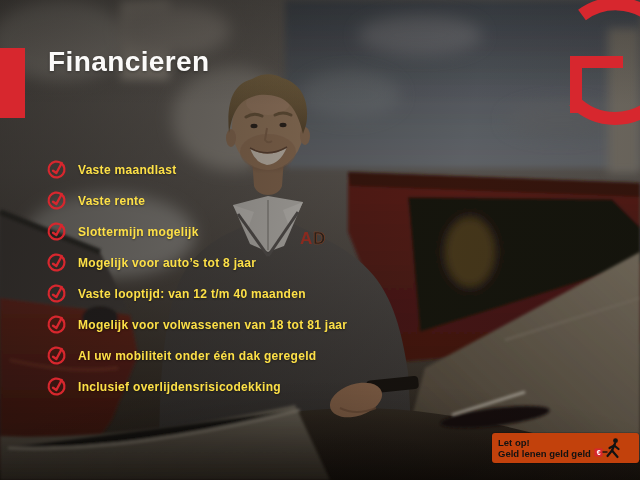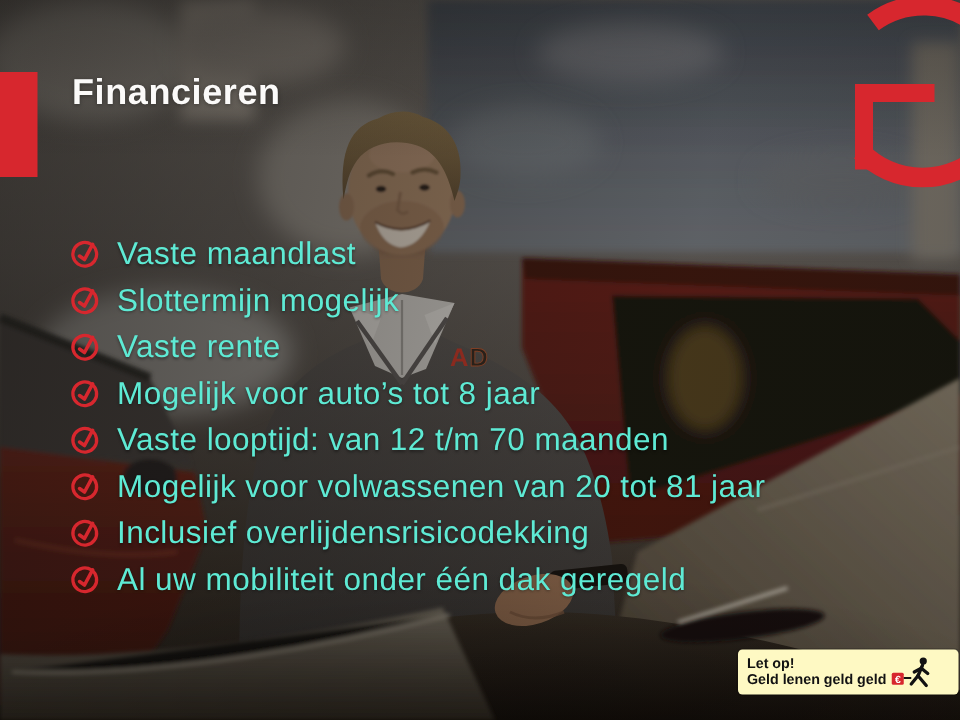--- a/index.html
+++ b/index.html
@@ -13,34 +13,34 @@
     position:absolute;inset:0;
     background:
       radial-gradient(120% 55% at 50% 112%, rgba(0,0,0,.45), rgba(0,0,0,0) 60%),
       linear-gradient(180deg, rgba(10,9,8,.28) 0%, rgba(10,9,8,0) 22%),
       linear-gradient(100deg, rgba(15,13,11,.52) 0%, rgba(15,13,11,.30) 38%, rgba(15,13,11,.12) 68%, rgba(15,13,11,.22) 100%);
   }
   .accent-block{position:absolute;left:0;top:48px;width:25px;height:70px;background:#d7272e;}
   .brand-arc{position:absolute;top:0;right:0;width:110px;height:160px;}
   .title{
     position:absolute;left:48px;top:42px;margin:0;
-    font-size:24px;font-weight:600;line-height:39px;letter-spacing:.4px;
+    font-size:28px;font-weight:600;line-height:39px;letter-spacing:.4px;
     color:#fbfaf9;text-shadow:0 1px 3px rgba(0,0,0,.35);
   }
   .title span{display:block;}
   .benefits{position:absolute;left:46px;top:154px;margin:0;padding:0;list-style:none;}
   .benefit{height:31px;display:flex;align-items:center;gap:11px;}
   .benefit svg{width:21px;height:21px;flex:none;}
   .benefit span{
-    font-size:21px;font-weight:400;color:#5eead4;letter-spacing:.3px;
+    font-size:12px;font-weight:700;color:#fde047;letter-spacing:.3px;
     white-space:nowrap;text-shadow:0 1px 2px rgba(0,0,0,.4);
   }
   .badge{
     position:absolute;left:492px;top:433px;width:147px;height:30px;box-sizing:border-box;
-    background:#fef9c3;border-radius:3px;display:flex;align-items:center;gap:3px;
+    background:#c2410c;border-radius:3px;display:flex;align-items:center;gap:3px;
     padding:2px 4px 2px 6px;color:#121212;box-shadow:0 0 0 1px rgba(0,0,0,.15);
   }
   .badge-lines{display:flex;flex-direction:column;justify-content:center;}
   .badge-lines span{font-size:9.5px;font-weight:bold;line-height:11px;white-space:nowrap;}
   .badge-icon{width:30px;height:23px;flex:none;}
 </style>
 </head>
 <body>
 
 <div class="stage">
@@ -213,75 +213,75 @@
         </svg>
       <span>Vaste maandlast</span>
     </li>
     <li class="benefit">
       <svg viewBox="0 0 22 22">
           <g transform="rotate(-10 11 11)">
             <circle cx="11" cy="11" r="8.3" stroke="#d7272e" stroke-width="2.3" fill="none"></circle>
             <path d="M7.2 11.6 L10.2 14.6 L17.6 5.2" stroke="#d7272e" stroke-width="2.5" fill="none" stroke-linecap="round" stroke-linejoin="round"></path>
           </g>
         </svg>
+      <span>Vaste rente</span>
+    </li>
+    <li class="benefit">
+      <svg viewBox="0 0 22 22">
+          <g transform="rotate(-10 11 11)">
+            <circle cx="11" cy="11" r="8.3" stroke="#d7272e" stroke-width="2.3" fill="none"></circle>
+            <path d="M7.2 11.6 L10.2 14.6 L17.6 5.2" stroke="#d7272e" stroke-width="2.5" fill="none" stroke-linecap="round" stroke-linejoin="round"></path>
+          </g>
+        </svg>
       <span>Slottermijn mogelijk</span>
     </li>
     <li class="benefit">
       <svg viewBox="0 0 22 22">
           <g transform="rotate(-10 11 11)">
             <circle cx="11" cy="11" r="8.3" stroke="#d7272e" stroke-width="2.3" fill="none"></circle>
             <path d="M7.2 11.6 L10.2 14.6 L17.6 5.2" stroke="#d7272e" stroke-width="2.5" fill="none" stroke-linecap="round" stroke-linejoin="round"></path>
           </g>
         </svg>
-      <span>Vaste rente</span>
-    </li>
-    <li class="benefit">
-      <svg viewBox="0 0 22 22">
-          <g transform="rotate(-10 11 11)">
-            <circle cx="11" cy="11" r="8.3" stroke="#d7272e" stroke-width="2.3" fill="none"></circle>
-            <path d="M7.2 11.6 L10.2 14.6 L17.6 5.2" stroke="#d7272e" stroke-width="2.5" fill="none" stroke-linecap="round" stroke-linejoin="round"></path>
-          </g>
-        </svg>
       <span>Mogelijk voor auto’s tot 8 jaar</span>
     </li>
     <li class="benefit">
       <svg viewBox="0 0 22 22">
           <g transform="rotate(-10 11 11)">
             <circle cx="11" cy="11" r="8.3" stroke="#d7272e" stroke-width="2.3" fill="none"></circle>
             <path d="M7.2 11.6 L10.2 14.6 L17.6 5.2" stroke="#d7272e" stroke-width="2.5" fill="none" stroke-linecap="round" stroke-linejoin="round"></path>
           </g>
         </svg>
-      <span>Vaste looptijd: van 12 t/m 70 maanden</span>
-    </li>
-    <li class="benefit">
-      <svg viewBox="0 0 22 22">
-          <g transform="rotate(-10 11 11)">
-            <circle cx="11" cy="11" r="8.3" stroke="#d7272e" stroke-width="2.3" fill="none"></circle>
-            <path d="M7.2 11.6 L10.2 14.6 L17.6 5.2" stroke="#d7272e" stroke-width="2.5" fill="none" stroke-linecap="round" stroke-linejoin="round"></path>
-          </g>
-        </svg>
-      <span>Mogelijk voor volwassenen van 20 tot 81 jaar</span>
+      <span>Vaste looptijd: van 12 t/m 40 maanden</span>
+    </li>
+    <li class="benefit">
+      <svg viewBox="0 0 22 22">
+          <g transform="rotate(-10 11 11)">
+            <circle cx="11" cy="11" r="8.3" stroke="#d7272e" stroke-width="2.3" fill="none"></circle>
+            <path d="M7.2 11.6 L10.2 14.6 L17.6 5.2" stroke="#d7272e" stroke-width="2.5" fill="none" stroke-linecap="round" stroke-linejoin="round"></path>
+          </g>
+        </svg>
+      <span>Mogelijk voor volwassenen van 18 tot 81 jaar</span>
+    </li>
+    <li class="benefit">
+      <svg viewBox="0 0 22 22">
+          <g transform="rotate(-10 11 11)">
+            <circle cx="11" cy="11" r="8.3" stroke="#d7272e" stroke-width="2.3" fill="none"></circle>
+            <path d="M7.2 11.6 L10.2 14.6 L17.6 5.2" stroke="#d7272e" stroke-width="2.5" fill="none" stroke-linecap="round" stroke-linejoin="round"></path>
+          </g>
+        </svg>
+      <span>Al uw mobiliteit onder één dak geregeld</span>
     </li>
     <li class="benefit">
       <svg viewBox="0 0 22 22">
           <g transform="rotate(-10 11 11)">
             <circle cx="11" cy="11" r="8.3" stroke="#d7272e" stroke-width="2.3" fill="none"></circle>
             <path d="M7.2 11.6 L10.2 14.6 L17.6 5.2" stroke="#d7272e" stroke-width="2.5" fill="none" stroke-linecap="round" stroke-linejoin="round"></path>
           </g>
         </svg>
       <span>Inclusief overlijdensrisicodekking</span>
-    </li>
-    <li class="benefit">
-      <svg viewBox="0 0 22 22">
-          <g transform="rotate(-10 11 11)">
-            <circle cx="11" cy="11" r="8.3" stroke="#d7272e" stroke-width="2.3" fill="none"></circle>
-            <path d="M7.2 11.6 L10.2 14.6 L17.6 5.2" stroke="#d7272e" stroke-width="2.5" fill="none" stroke-linecap="round" stroke-linejoin="round"></path>
-          </g>
-        </svg>
-      <span>Al uw mobiliteit onder één dak geregeld</span>
     </li>
   </ul>
 
   <div class="badge">
     <div class="badge-lines">
       <span>Let op!</span>
       <span>Geld lenen geld geld</span>
     </div>
     <svg class="badge-icon" viewBox="0 0 30 22" aria-hidden="true">
       <g>

